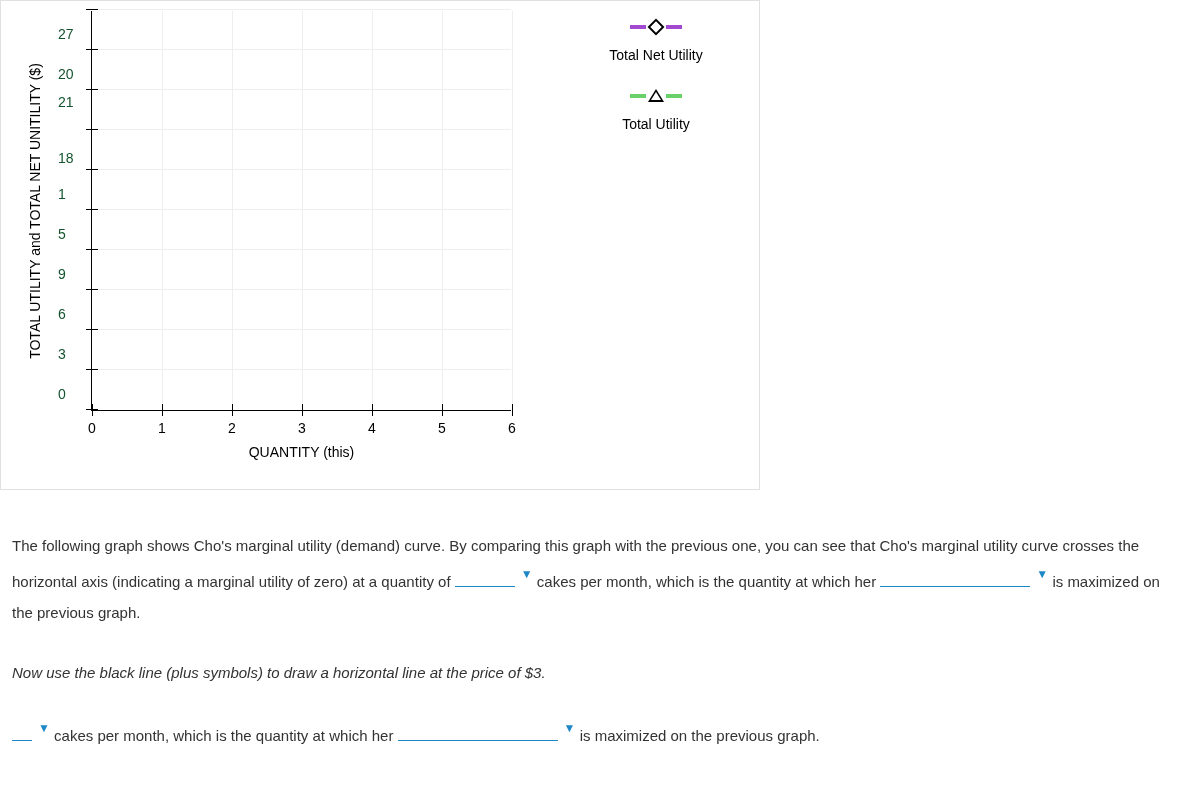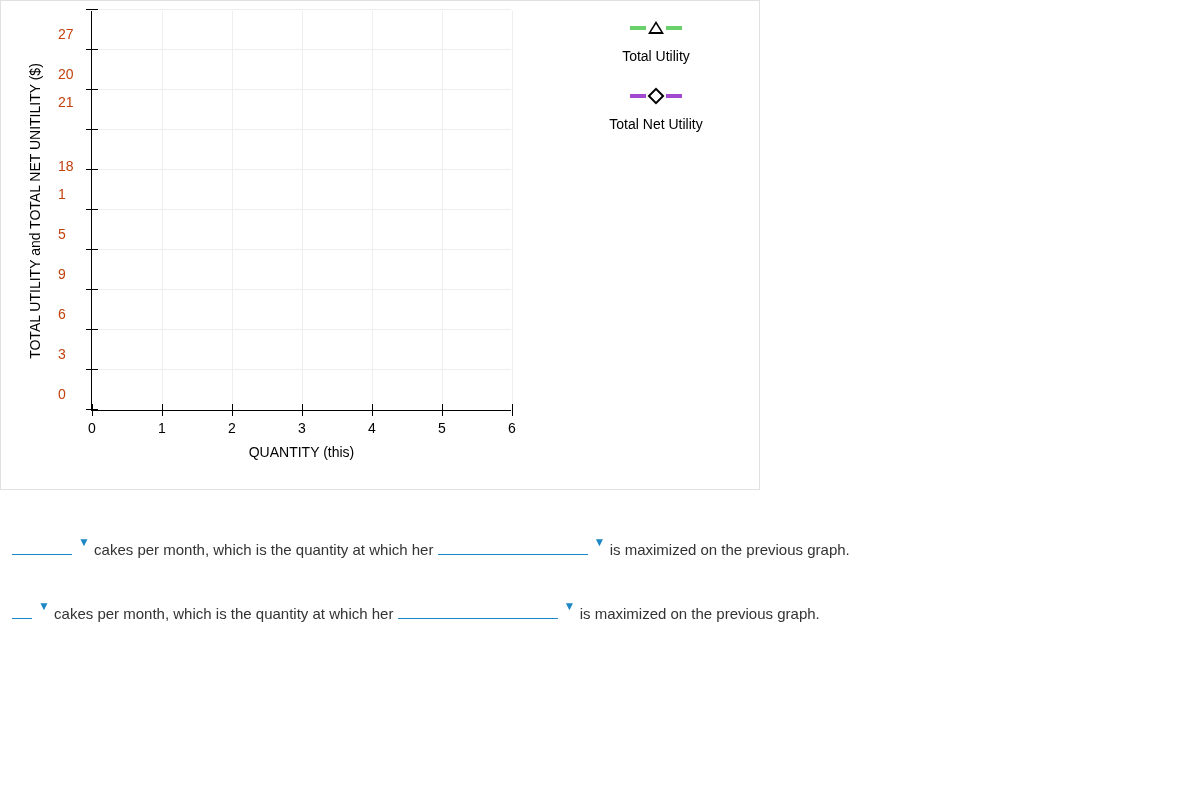--- a/index.html
+++ b/index.html
@@ -5,21 +5,21 @@
   * { box-sizing: border-box; margin: 0; padding: 0; }
   body { font-family: Arial, Helvetica, sans-serif; width: 1187px; background: #fff; color: #333; }
   .chart-container { position: relative; width: 760px; height: 490px; border: 1px solid #e0e0e0; margin: 0 0 40px 0; }
   .chart-area { position: absolute; left: 90px; top: 0; width: 500px; height: 440px; }
   .plot { position: absolute; left: 0; top: 10px; width: 420px; height: 400px; border-left: 1.5px solid #000; border-bottom: 1.5px solid #000; }
   .gridline-v { position: absolute; top: 0; bottom: 0; border-left: 1px solid #eee; }
   .gridline-h { position: absolute; left: 0; right: 0; border-top: 1px solid #eee; }
   .tick-x { position: absolute; bottom: -6px; width: 1px; height: 12px; background: #000; }
   .tick-y { position: absolute; left: -6px; height: 1px; width: 12px; background: #000; }
   .xlabel-tick { position: absolute; bottom: -26px; font-size: 14px; transform: translateX(-50%); color: #000; }
-  .ylabel-tick { position: absolute; left: -34px; font-size: 14px; transform: translateY(-50%); color: #c2410c; }
+  .ylabel-tick { position: absolute; left: -34px; font-size: 14px; transform: translateY(-50%); color: #14532d; }
   .xaxis-label { position: absolute; left: 50%; bottom: -50px; transform: translateX(-50%); font-size: 14px; color: #000; }
   .yaxis-label { position: absolute; left: 34px; top: 210px; transform: translate(-50%,-50%) rotate(-90deg); font-size: 14px; white-space: nowrap; color: #000; }
   .legend { position: absolute; left: 560px; top: 20px; width: 190px; }
   .legend-item { text-align: center; margin-bottom: 26px; cursor: move; }
   .legend-marker { display: flex; align-items: center; justify-content: center; margin-bottom: 14px; }
   .dash { width: 16px; height: 4px; }
   .triangle-icon { width: 0; height: 0; border-left: 8px solid transparent; border-right: 8px solid transparent; border-bottom: 13px solid #000; position: relative; margin: 0 2px; }
   .triangle-icon::after { content: ""; position: absolute; top: 3px; left: -5px; width: 0; height: 0; border-left: 5px solid transparent; border-right: 5px solid transparent; border-bottom: 8px solid #fff; }
   .diamond-icon { width: 12px; height: 12px; border: 2px solid #000; transform: rotate(45deg); margin: 0 4px; background: #fff; }
   .legend-label { font-size: 14px; color: #000; }
@@ -83,64 +83,66 @@
       <div class="xlabel-tick" style="left:280px">4</div>
       <div class="xlabel-tick" style="left:350px">5</div>
       <div class="xlabel-tick" style="left:420px">6</div>
 
       <div class="ylabel-tick" style="bottom:0px">0</div>
       <div class="ylabel-tick" style="bottom:40px">3</div>
       <div class="ylabel-tick" style="bottom:80px">6</div>
       <div class="ylabel-tick" style="bottom:120px">9</div>
       <div class="ylabel-tick" style="bottom:160px">5</div>
       <div class="ylabel-tick" style="bottom:200px">1</div>
-      <div class="ylabel-tick" style="bottom:228px">18</div>
+      <div class="ylabel-tick" style="bottom:236px">18</div>
       <div class="ylabel-tick" style="bottom:292px">21</div>
       <div class="ylabel-tick" style="bottom:320px">20</div>
       <div class="ylabel-tick" style="bottom:360px">27</div>
       <div class="ylabel-tick" style="bottom:400px">30</div>
 
       <div class="xaxis-label">QUANTITY (this)</div>
     </div>
   </div>
 
   <div class="legend">
     <div class="legend-item">
       <div class="legend-marker">
+        <div class="dash" style="background:#a349d1"></div>
+        <div class="diamond-icon"></div>
+        <div class="dash" style="background:#a349d1"></div>
+      </div>
+      <div class="legend-label">Total Net Utility</div>
+    </div>
+    <div class="legend-item">
+      <div class="legend-marker">
         <div class="dash" style="background:#6ad16a"></div>
         <div class="triangle-icon"></div>
         <div class="dash" style="background:#6ad16a"></div>
       </div>
       <div class="legend-label">Total Utility</div>
     </div>
-    <div class="legend-item">
-      <div class="legend-marker">
-        <div class="dash" style="background:#a349d1"></div>
-        <div class="diamond-icon"></div>
-        <div class="dash" style="background:#a349d1"></div>
-      </div>
-      <div class="legend-label">Total Net Utility</div>
-    </div>
   </div>
 </div>
 
 <div class="text-block">
   <p class="para">
+    <span>The following graph shows Cho's marginal utility (demand) curve. By comparing this graph with the previous one, you can see that Cho's marginal utility curve crosses the horizontal axis (indicating a marginal utility of zero) at a quantity of </span>
     <span class="dropdown-blank">
       <span class="blank-line" style="width:60px"></span>
       <span class="dd-arrow">▼</span>
     </span>
     <span> cakes per month, which is the quantity at which her </span>
     <span class="dropdown-blank">
       <span class="blank-line" style="width:150px"></span>
       <span class="dd-arrow">▼</span>
     </span>
     <span> is maximized on the previous graph.</span>
   </p>
 
+  <p class="para italic">Now use the black line (plus symbols) to draw a horizontal line at the price of $3.</p>
 
   <p class="para">
     <span class="dropdown-blank">
       <span class="blank-line" style="width:20px"></span>
       <span class="dd-arrow">▼</span>
     </span>
     <span> cakes per month, which is the quantity at which her </span>
     <span class="dropdown-blank">
       <span class="blank-line" style="width:160px"></span>
       <span class="dd-arrow">▼</span>

